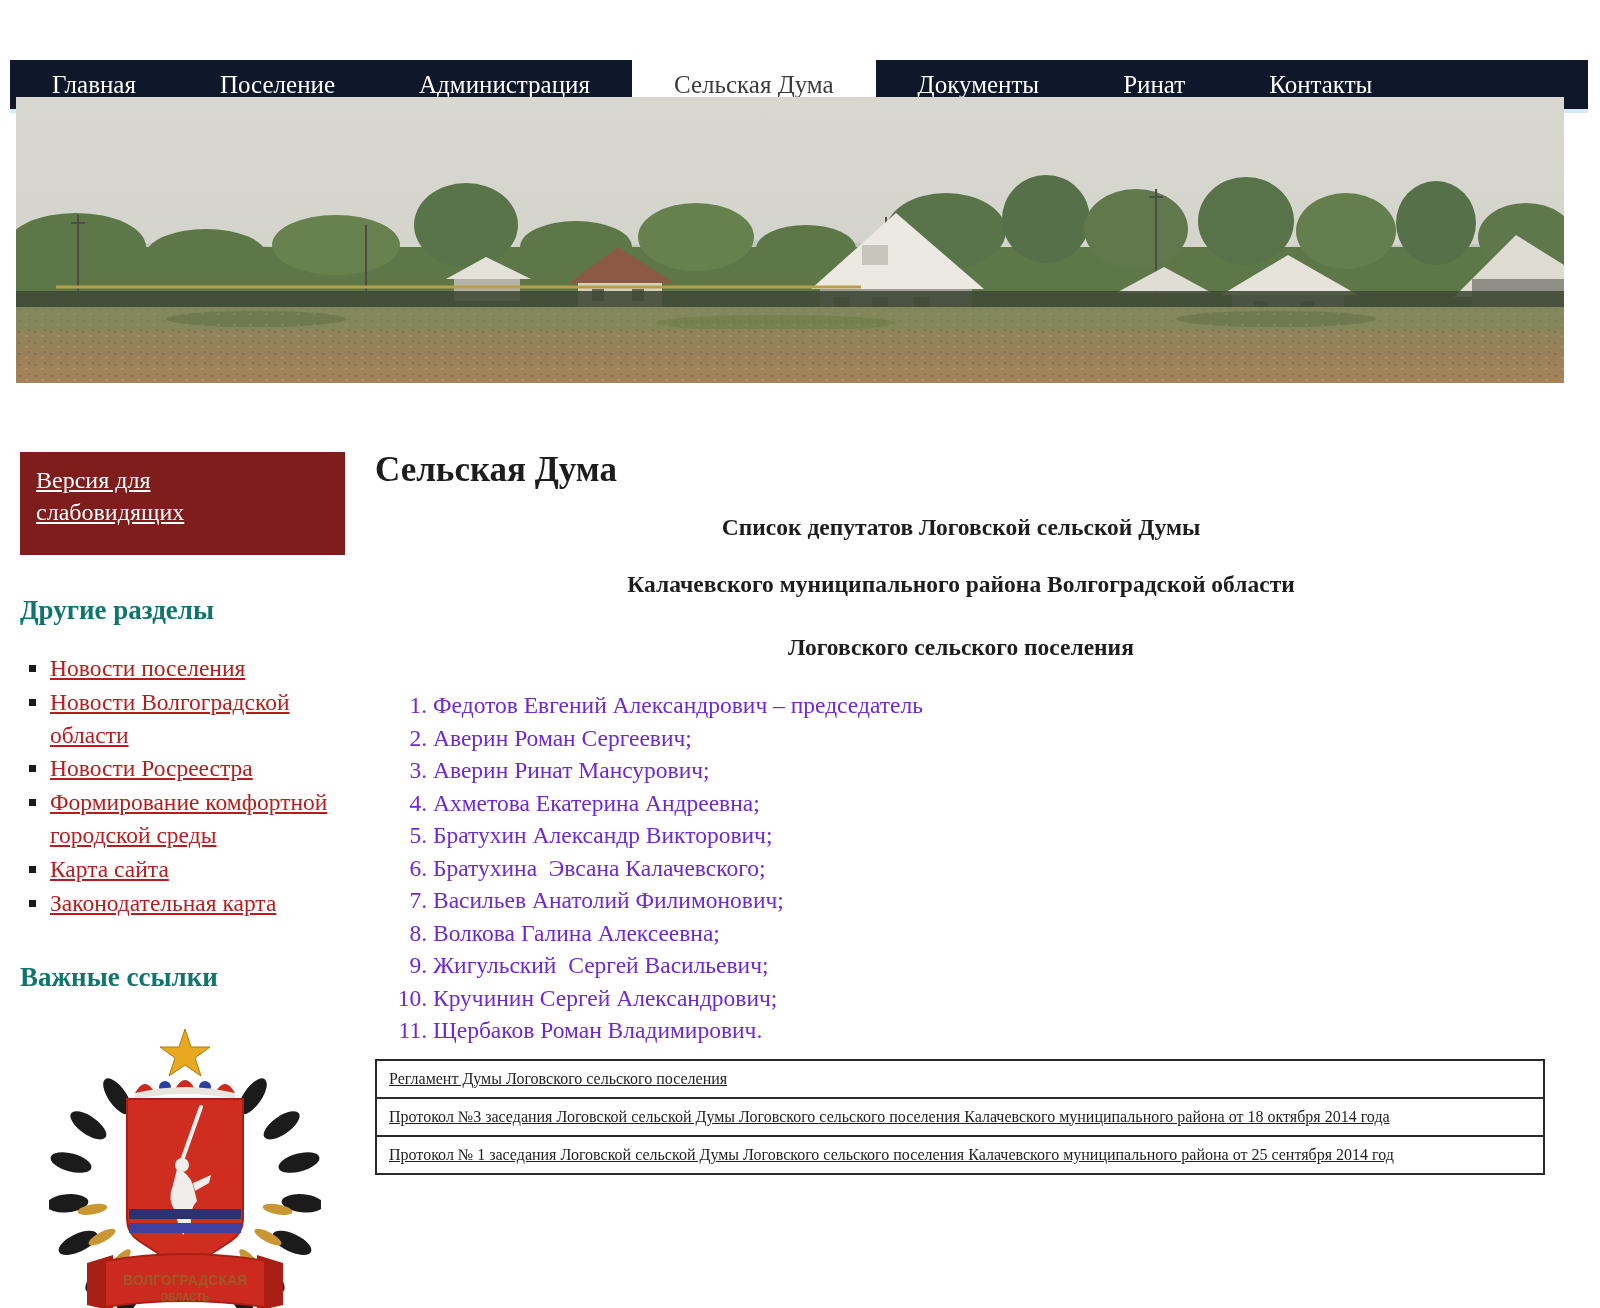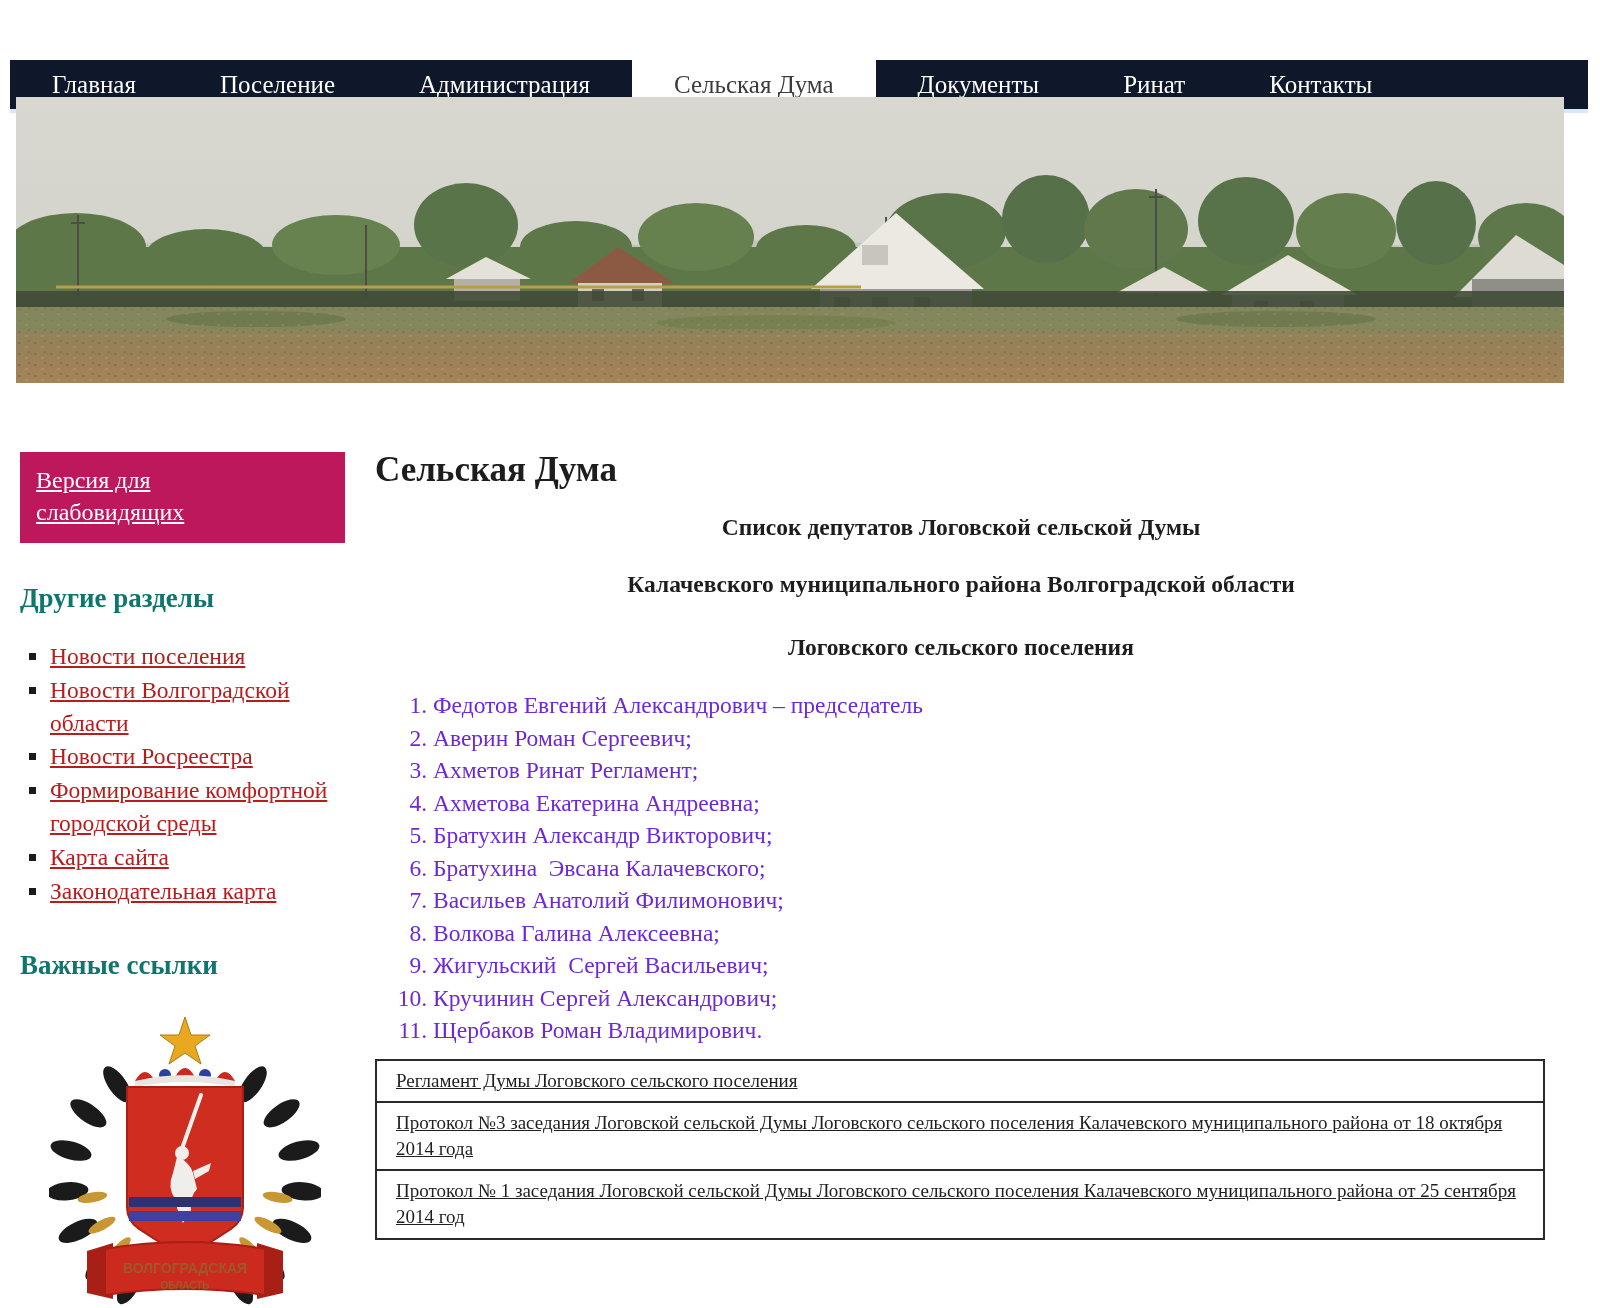--- a/index.html
+++ b/index.html
@@ -21,21 +21,21 @@
   }
   .nav-item.active { background:#ffffff; color:#3b3b3b; }
 
   
   .banner { position:absolute; left:16px; top:97px; width:1548px; height:286px; }
   .banner svg { display:block; }
 
   
   .sidebar { position:absolute; left:20px; top:452px; width:330px; }
   .vision-box {
-    width:325px; background:#be185d; padding:12px 16px 14px 16px;
+    width:325px; background:#7f1d1d; padding:12px 16px 26px 16px;
   }
   .vision-box a {
     color:#ffffff; text-decoration:underline; font-size:24px; line-height:1.35;
     display:inline-block; max-width:230px;
   }
   .side-heading { font-size:27px; font-weight:bold; color:#0f766e; }
   .heading-razdely { margin-top:40px; }
   .heading-ssylki { margin-top:42px; }
   .side-links { margin-top:26px; padding-left:30px; list-style:square; }
   .side-links li { font-size:23.5px; line-height:1.4; margin-bottom:1px; color:#1a1a1a; }
@@ -50,21 +50,21 @@
   }
   .cl1 { margin-top:24px;text-align:center; }
   .cl2 { margin-top:36px; }
   .cl3 { margin-top:30px; }
   .deputies { margin-top:28px; padding-left:58px; }
   .deputies li {
     font-size:23.5px; line-height:32.5px; color:#6d28d9; white-space:pre-wrap;
   }
   .docs-table { border-collapse:collapse; width:1170px; margin-top:12px; }
   .docs-table td {
-    border:2px solid #2a2a2a; padding:7px 19px; font-size:19px; line-height:1.38;
+    border:2px solid #2a2a2a; padding:7px 12px; font-size:16px; line-height:1.38;
   }
   .docs-table a { color:#1f1f1f; text-decoration:underline; }
 </style>
 </head>
 <body>
 
 <nav class="topnav">
 
     <div class="nav-item">Главная</div>
 
@@ -277,21 +277,21 @@
   <div class="center-line cl1">Список депутатов Логовской сельской Думы</div>
   <div class="center-line cl3">Калачевского муниципального района Волгоградской области</div>
   <div class="center-line cl2">Логовского сельского поселения</div>
 
   <ol class="deputies">
 
       <li>Федотов Евгений Александрович – председатель</li>
 
       <li>Аверин Роман Сергеевич;</li>
 
-      <li>Ахметов Ринат Регламент;</li>
+      <li>Аверин Ринат Мансурович;</li>
 
       <li>Ахметова Екатерина Андреевна;</li>
 
       <li>Братухин Александр Викторович;</li>
 
       <li>Братухина  Эвсана Калачевского;</li>
 
       <li>Васильев Анатолий Филимонович;</li>
 
       <li>Волкова Галина Алексеевна;</li>

